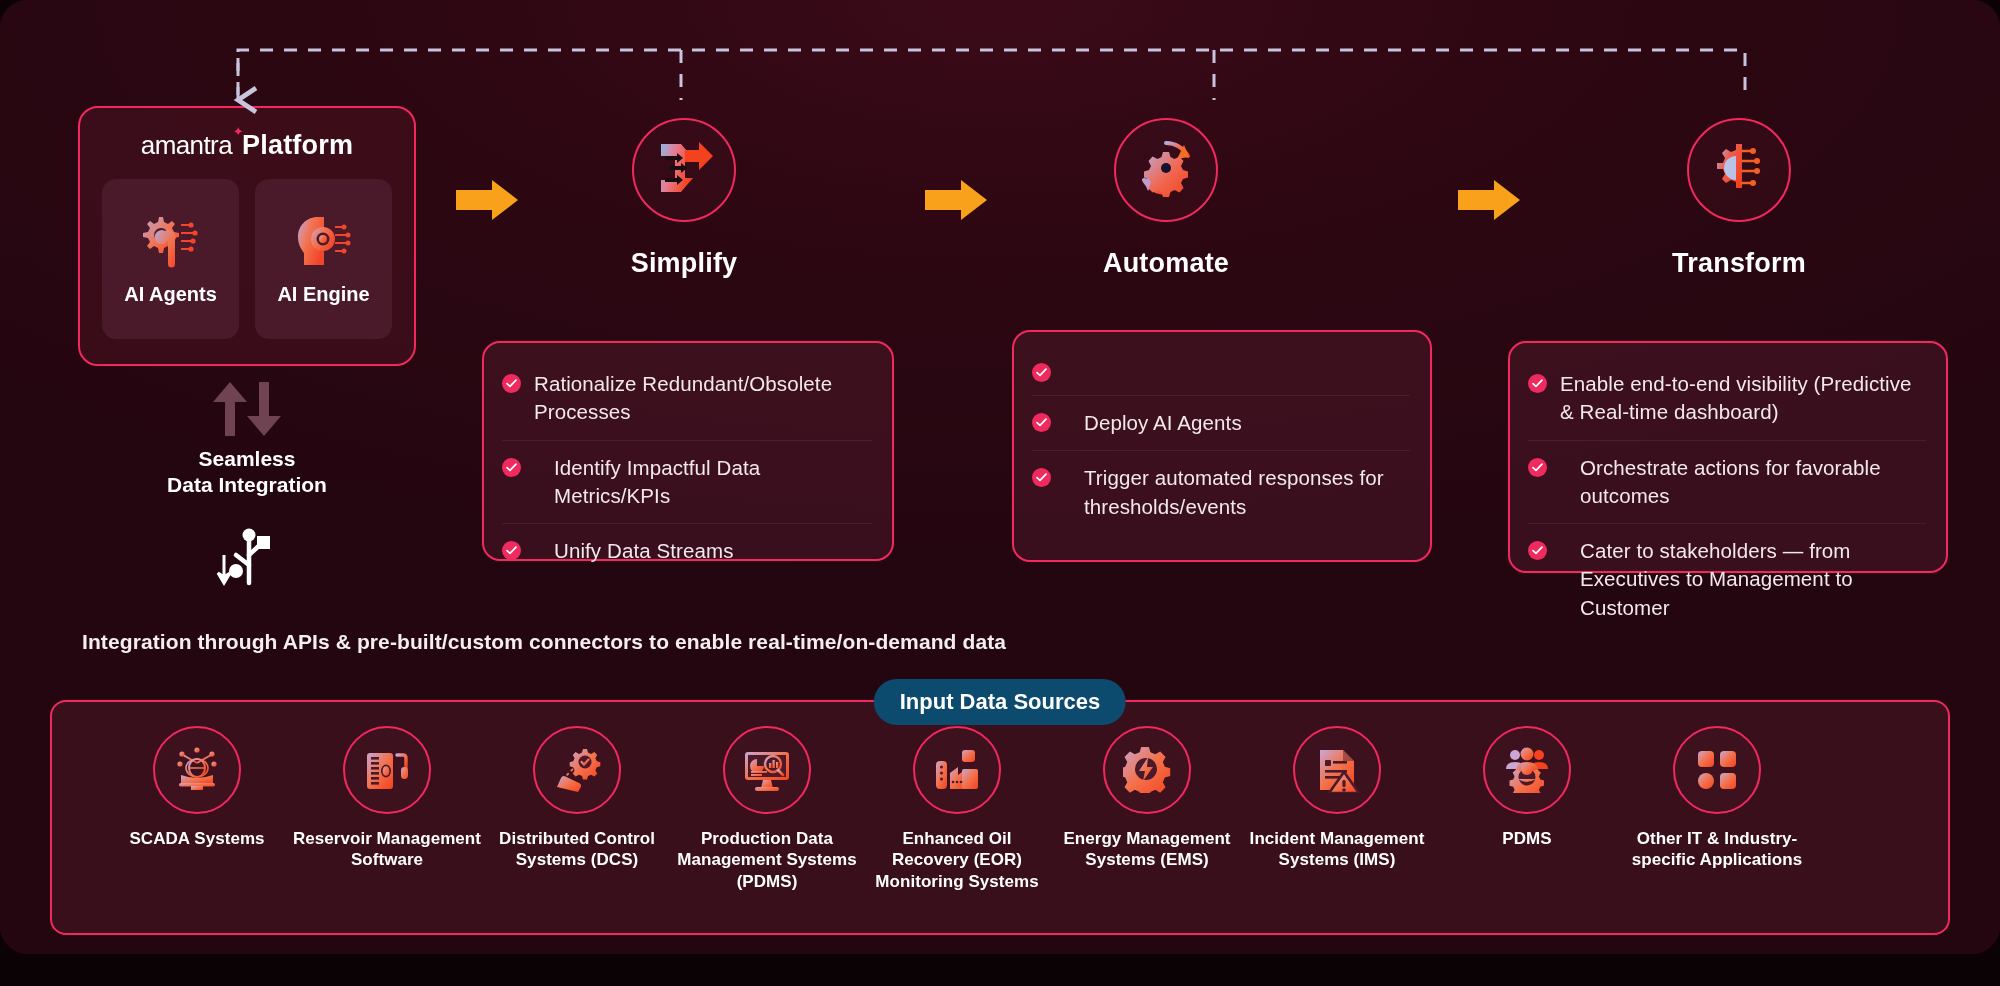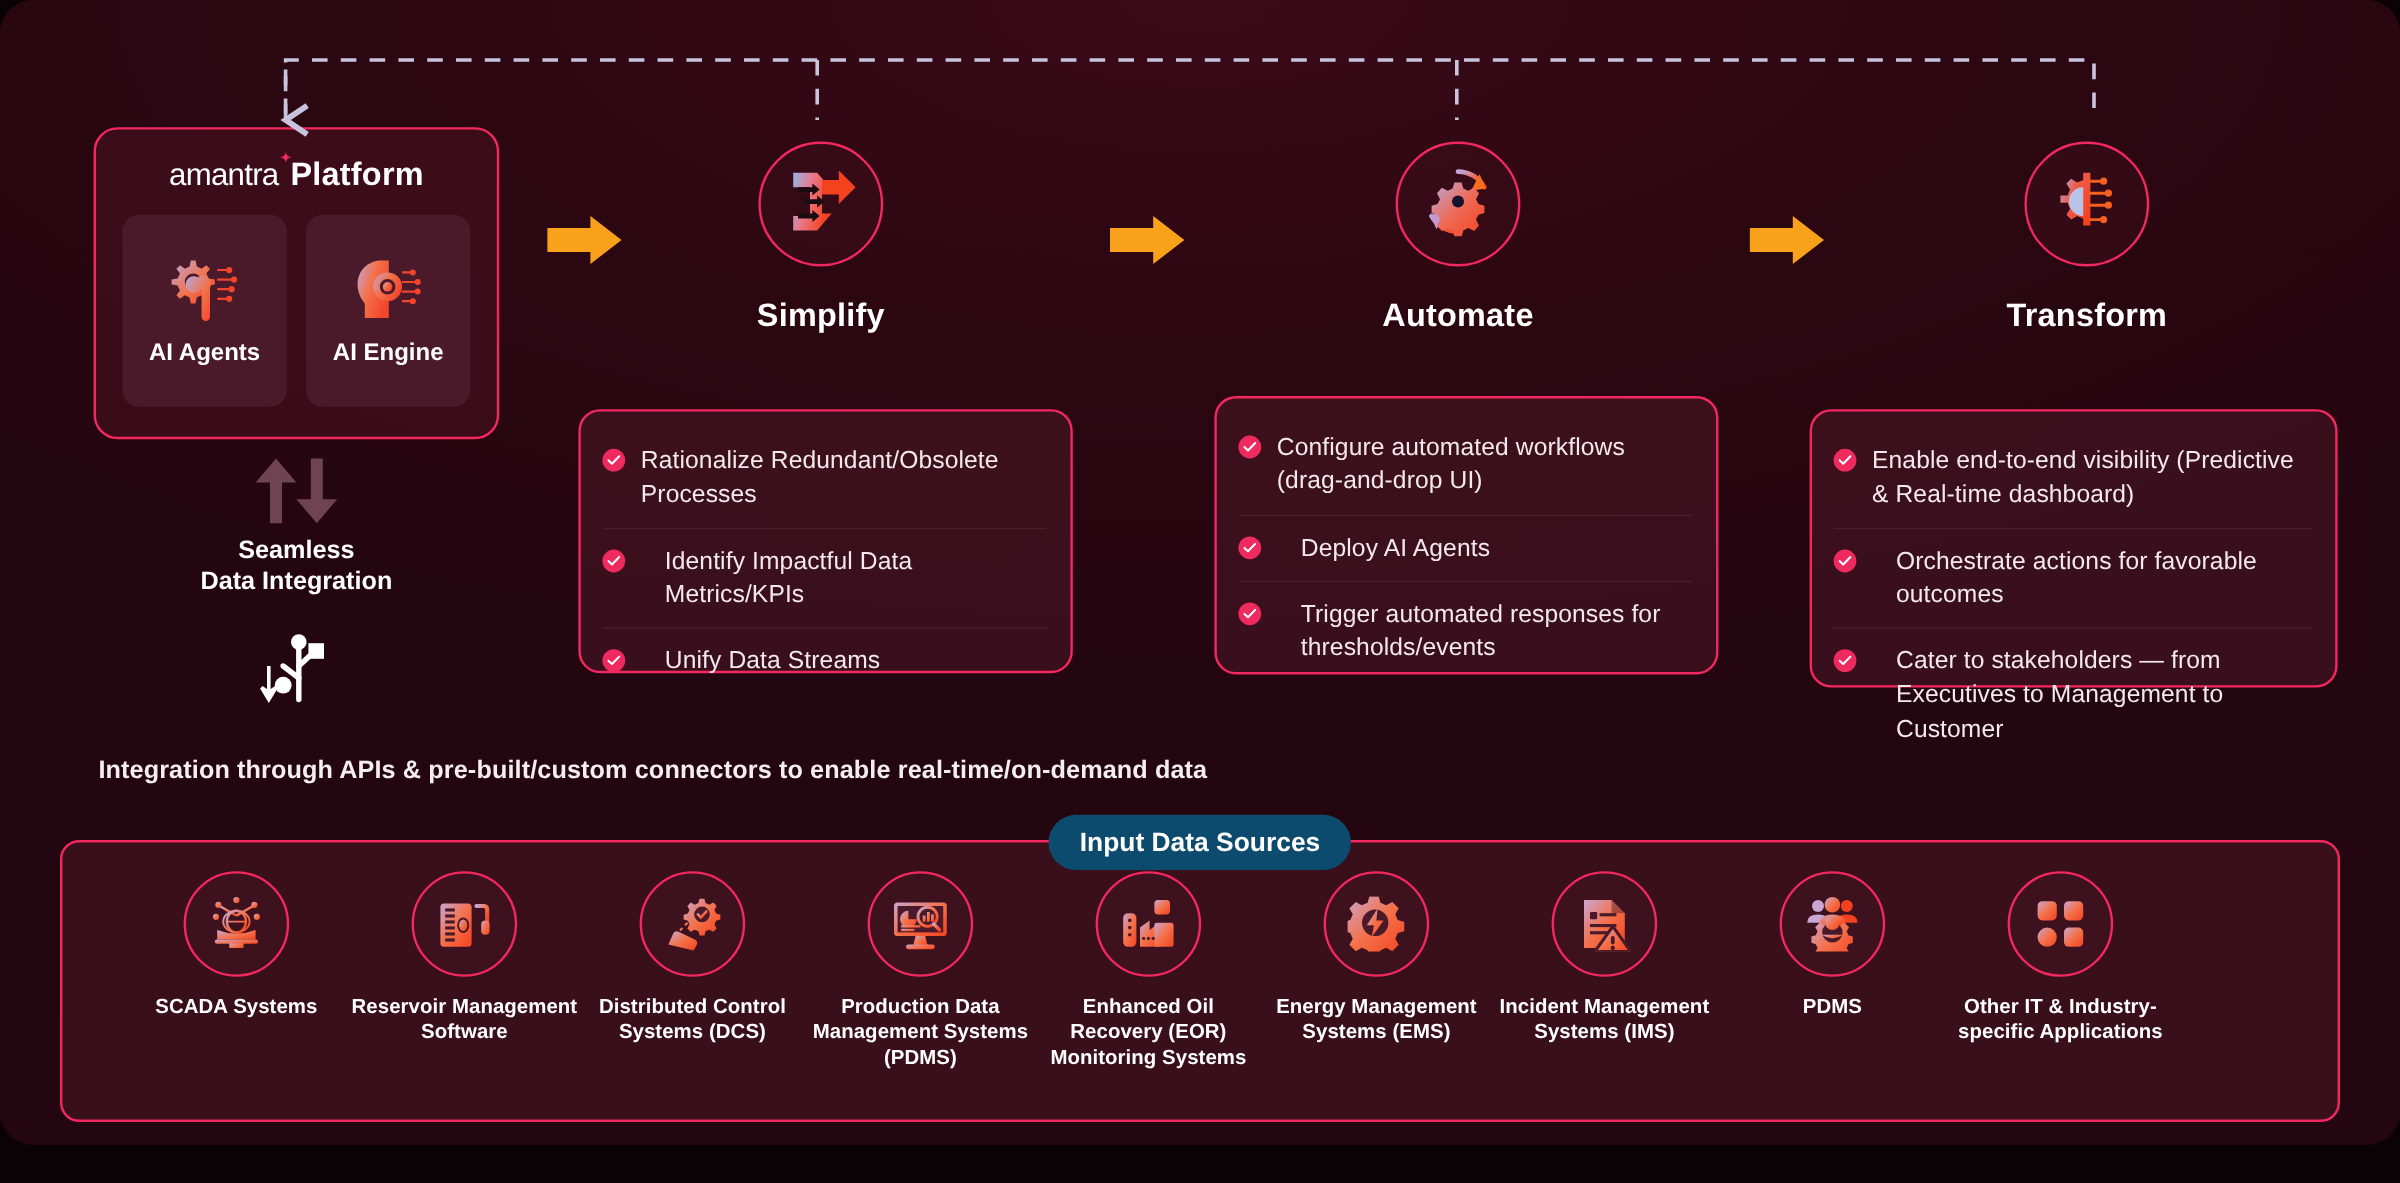--- a/index.html
+++ b/index.html
@@ -72,21 +72,21 @@
     width:100px;height:100px;border-radius:50%;
     border:2.5px solid #f2285f;
     background:rgba(60,14,26,0.5);
     margin:0 auto;
     display:flex;align-items:center;justify-content:center;
   }
   .step-name{
     margin-top:26px;font-size:27px;font-weight:700;letter-spacing:.2px;color:#fff;
   }
   .step1{left:544px;}
-  .step2{left:1075px;}
+  .step2{left:1026px;}
   .step3{left:1599px;}
 
   
   .chev{position:absolute;top:178px;z-index:4;}
   .chev1{left:456px;}
   .chev2{left:925px;}
   .chev3{left:1458px;}
 
   
   .bcard{
@@ -352,21 +352,20 @@
       <div class="step-name">Automate</div>
     </div>
 
     <div class="bcard bcard2">
       <div class="bitem">
         <span class="check">
           <svg width="11" height="9" viewBox="0 0 11 9">
               <path d="M1 4.6 L4 7.4 L10 1.2" stroke="#fff" stroke-width="1.7" fill="none" stroke-linecap="round" stroke-linejoin="round"></path>
             </svg>
         </span>
-        <span class="btext">Configure automated workflows (drag-and-drop UI)</span>
       </div>
       <div class="bitem">
         <span class="check">
           <svg width="11" height="9" viewBox="0 0 11 9">
               <path d="M1 4.6 L4 7.4 L10 1.2" stroke="#fff" stroke-width="1.7" fill="none" stroke-linecap="round" stroke-linejoin="round"></path>
             </svg>
         </span>
         <span class="btext">Deploy AI Agents</span>
       </div>
       <div class="bitem">

